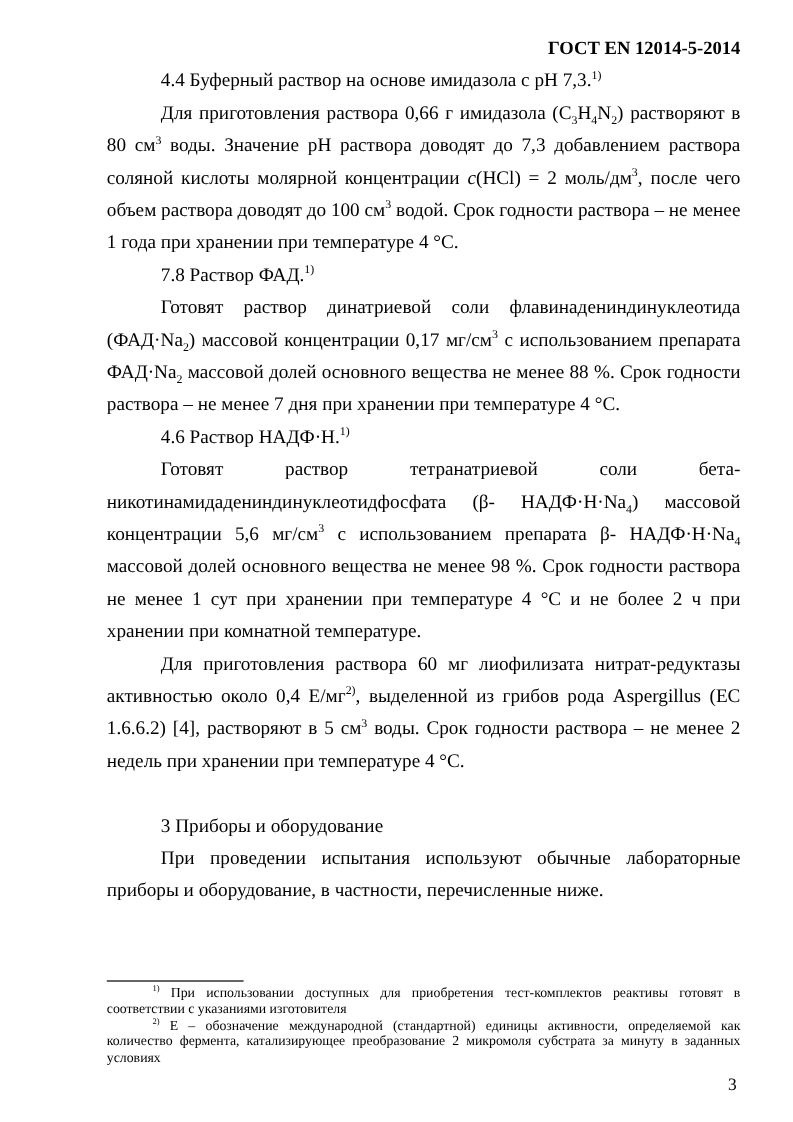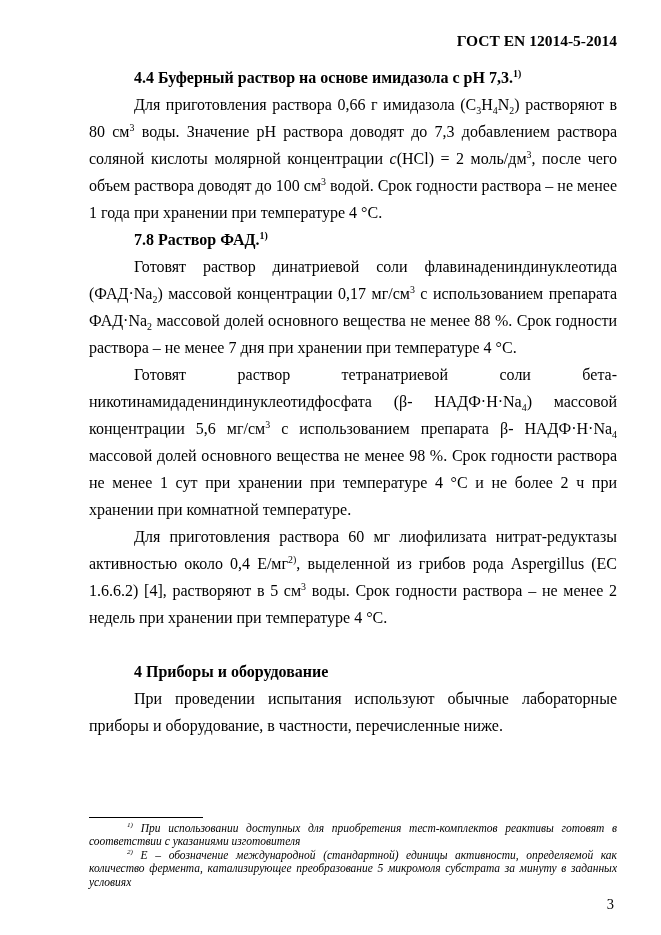--- a/index.html
+++ b/index.html
@@ -16,24 +16,24 @@
     width: 661px;
     height: 935px;
     padding: 30px 44px 0 89px;
     background: #ffffff;
   }
   .doc-header {
     text-align: right;
     font-weight: 700;
     font-size: 15.5px;
     line-height: 21px;
-    margin-bottom: 13px;
+    margin-bottom: 3px;
   }
   p { margin: 0; }
-  .heading { font-weight: 700; }
+  .heading { font-weight: 400; }
   .heading, .para {
     font-size: 16px;
     line-height: 27px;
     text-align: justify;
     text-indent: 45px;
   }
   .gap-top { margin-top: 27px; }
   sup, sub { font-size: 0.62em; line-height: 0; }
   sup { vertical-align: super; }
   sub { vertical-align: sub; }
@@ -45,21 +45,21 @@
     font-size: 11.5px;
     line-height: 13.5px;
     text-align: justify;
   }
   .fn-rule {
     width: 114px;
     height: 0;
     border-top: 1px solid #000;
     margin-bottom: 4px;
   }
-  .fn { text-indent: 38px; font-style: italic; }
+  .fn { text-indent: 38px; }
   .page-number {
     position: absolute;
     right: 47px;
     bottom: 22px;
     font-size: 14.5px;
   }
 </style>
 </head>
 <body>
 
@@ -71,33 +71,34 @@
     <p class="heading"><span>4.4 Буферный раствор на основе имидазола с pH 7,3.</span><sup>1)</sup></p>
     <p class="para"><span>Для приготовления раствора 0,66 г имидазола (C</span><sub>3</sub><span>H</span><sub>4</sub><span>N</span><sub>2</sub><span>) растворяют в 80 см</span><sup>3</sup><span> воды. Значение pH раствора доводят до 7,3 добавлением раствора соляной кислоты молярной концентрации </span><i>c</i><span>(HCl) = 2 моль/дм</span><sup>3</sup><span>, после чего объем раствора доводят до 100 см</span><sup>3</sup><span> водой. Срок годности раствора – не менее 1 года при хранении при температуре 4 °C.</span></p>
   </div>
 
   <div class="section">
     <p class="heading"><span>7.8 Раствор ФАД.</span><sup>1)</sup></p>
     <p class="para"><span>Готовят раствор динатриевой соли флавинадениндинуклеотида (ФАД·Na</span><sub>2</sub><span>) массовой концентрации 0,17 мг/см</span><sup>3</sup><span> с использованием препарата ФАД·Na</span><sub>2</sub><span> массовой долей основного вещества не менее 88 %. Срок годности раствора – не менее 7 дня при хранении при температуре 4 °C.</span></p>
   </div>
 
   <div class="section">
+    <p class="heading"><span>4.6 Раствор НАДФ·Н.</span><sup>1)</sup></p>
     <p class="para"><span>Готовят раствор тетранатриевой соли бета-никотинамидадениндинуклеотидфосфата (β- НАДФ·Н·Na</span><sub>4</sub><span>) массовой концентрации 5,6 мг/см</span><sup>3</sup><span> с использованием препарата β- НАДФ·Н·Na</span><sub>4</sub><span> массовой долей основного вещества не менее 98 %. Срок годности раствора не менее 1 сут при хранении при температуре 4 °C и не более 2 ч при хранении при комнатной температуре.</span></p>
   </div>
 
   <div class="section">
     <p class="para"><span>Для приготовления раствора 60 мг лиофилизата нитрат-редуктазы активностью около 0,4 Е/мг</span><sup>2)</sup><span>, выделенной из грибов рода Aspergillus (EC 1.6.6.2) [4], растворяют в 5 см</span><sup>3</sup><span> воды. Срок годности раствора – не менее 2 недель при хранении при температуре 4 °C.</span></p>
   </div>
 
   <div class="section gap-top">
-    <p class="heading"><span>4 Приборы и оборудование</span></p>
+    <p class="heading"><span>3 Приборы и оборудование</span></p>
     <p class="para"><span>При проведении испытания используют обычные лабораторные приборы и оборудование, в частности, перечисленные ниже.</span></p>
   </div>
 
   <div class="footnotes">
     <div class="fn-rule"></div>
     <p class="fn"><sup>1)</sup><span> При использовании доступных для приобретения тест-комплектов реактивы готовят в соответствии с указаниями изготовителя</span></p>
-    <p class="fn"><sup>2)</sup><span> Е – обозначение международной (стандартной) единицы активности, определяемой как количество фермента, катализирующее преобразование 5 микромоля субстрата за минуту в заданных условиях</span></p>
+    <p class="fn"><sup>2)</sup><span> Е – обозначение международной (стандартной) единицы активности, определяемой как количество фермента, катализирующее преобразование 2 микромоля субстрата за минуту в заданных условиях</span></p>
   </div>
 
   <div class="page-number">3</div>
 
 </div>
 
 </body></html>

